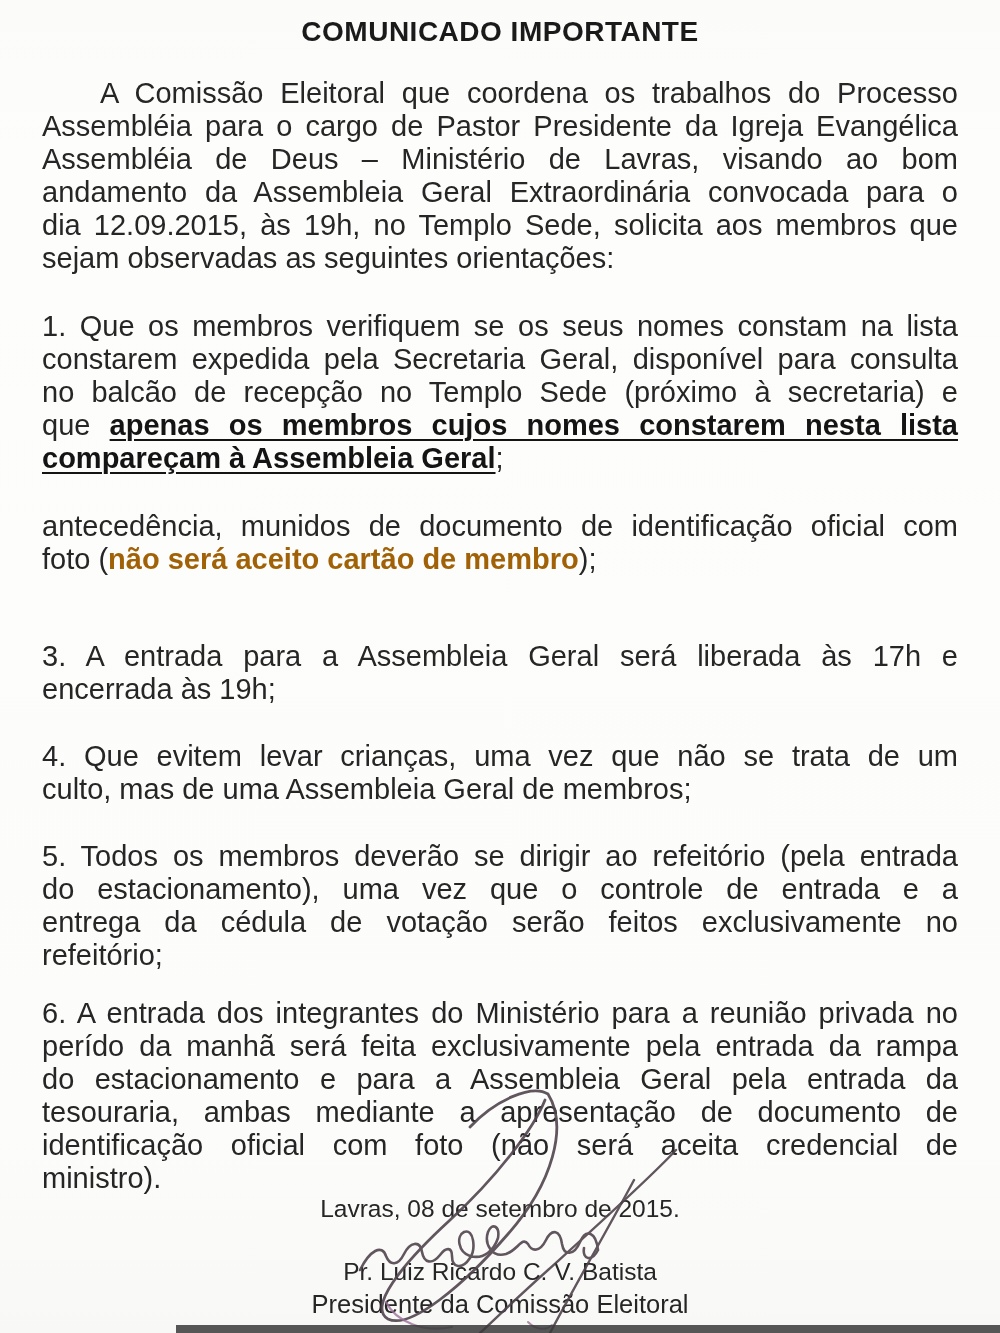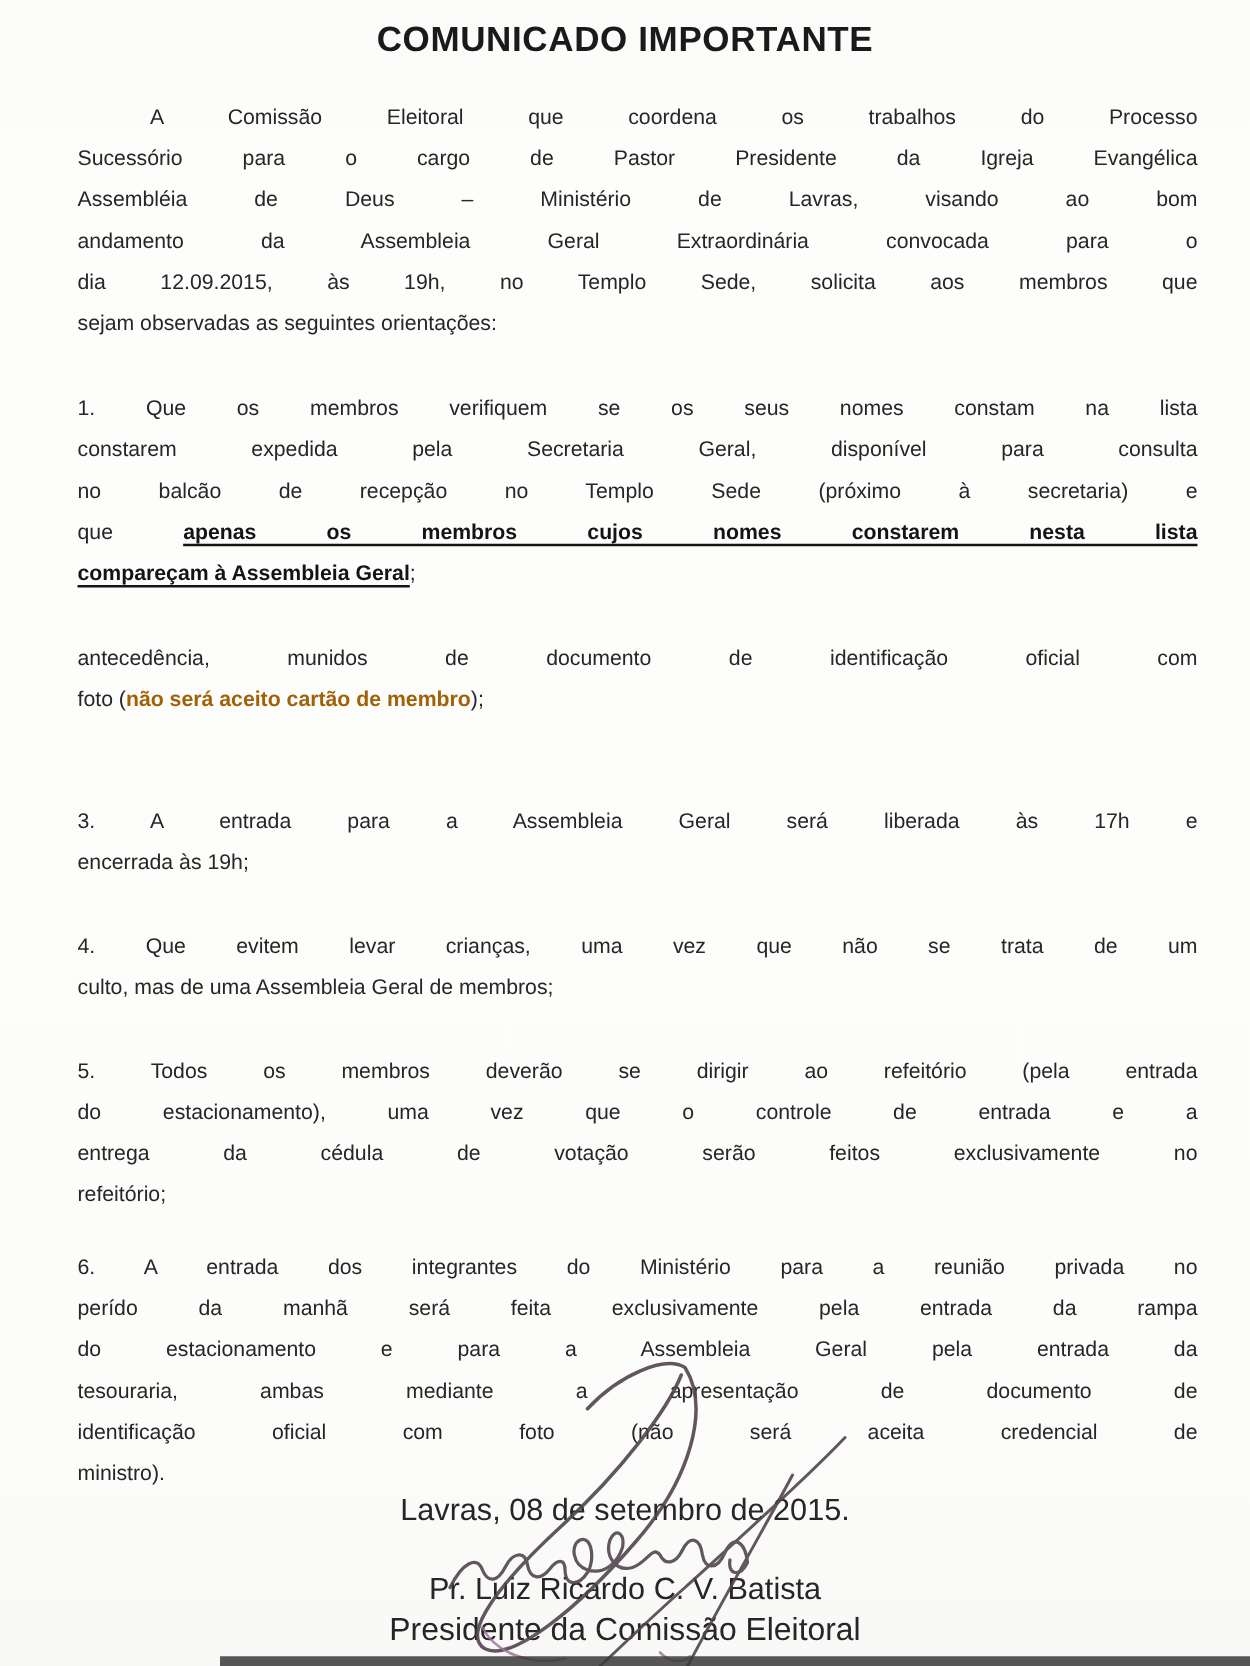--- a/index.html
+++ b/index.html
@@ -14,25 +14,24 @@
   .page { position: absolute; inset: 0; }
   .title {
     position: absolute; top: 16px; left: 0; width: 100%;
     text-align: center;
     font-size: 28px; font-weight: 700; letter-spacing: 0.5px;
     color: #1a1a1a;
   }
   .block { position: absolute; left: 42px; width: 916px; }
   .line {
     line-height: 33px;
-    font-size: 17px;
+    font-size: 29px;
     text-align: justify;
     text-align-last: justify;
     color: #262626;
-    margin-left: 20px;
   }
   .line.natural { text-align-last: left; }
   .line.indent { text-indent: 58px; }
   .b  { font-weight: 700; color: #a16207; }
   .bu {
     font-weight: 700; color: #141414;
     text-decoration: underline;
     text-decoration-thickness: 2.2px;
     text-underline-offset: 4px;
   }
@@ -58,21 +57,21 @@
 </style>
 </head>
 <body>
 
 <div class="page">
 
   <div class="title">COMUNICADO IMPORTANTE</div>
 
   <div class="block" style="top:77px">
     <div class="line indent">A Comissão Eleitoral que coordena os trabalhos do Processo</div>
-    <div class="line">Sucessório para o cargo de Pastor Presidente da Igreja Evangélica</div>
+    <div class="line">Assembléia para o cargo de Pastor Presidente da Igreja Evangélica</div>
     <div class="line">Assembléia de Deus – Ministério de Lavras, visando ao bom</div>
     <div class="line">andamento da Assembleia Geral Extraordinária convocada para o</div>
     <div class="line">dia 12.09.2015, às 19h, no Templo Sede, solicita aos membros que</div>
     <div class="line natural">sejam observadas as seguintes orientações:</div>
   </div>
 
   <div class="block" style="top:310px">
     <div class="line">1. Que os membros verifiquem se os seus nomes constam na lista</div>
     <div class="line">constarem expedida pela Secretaria Geral, disponível para consulta</div>
     <div class="line">no balcão de recepção no Templo Sede (próximo à secretaria) e</div>

